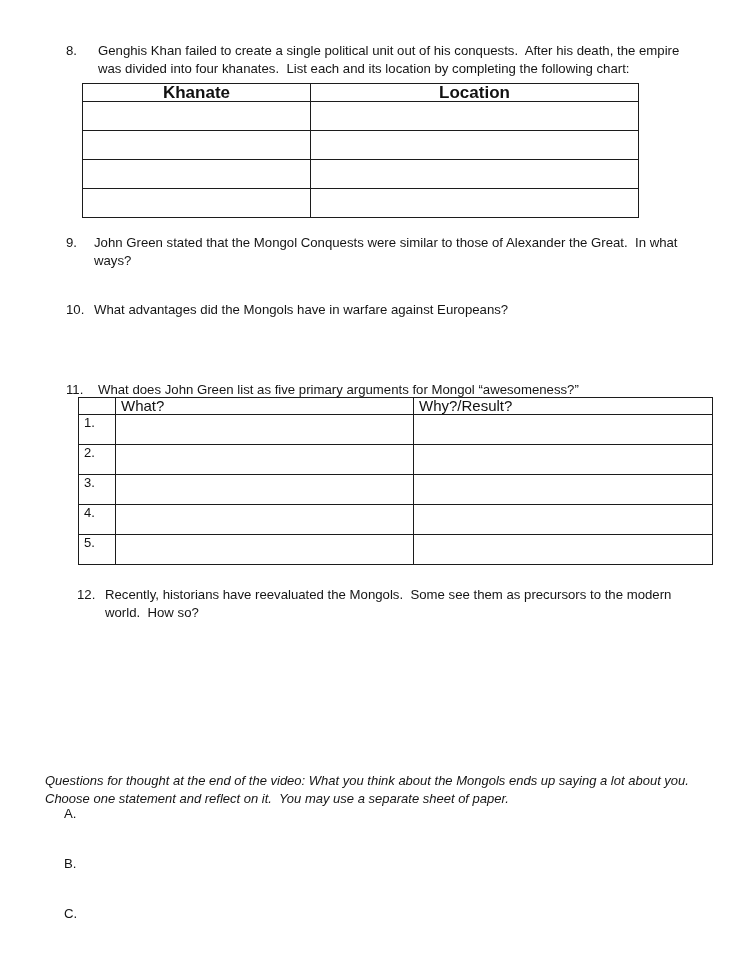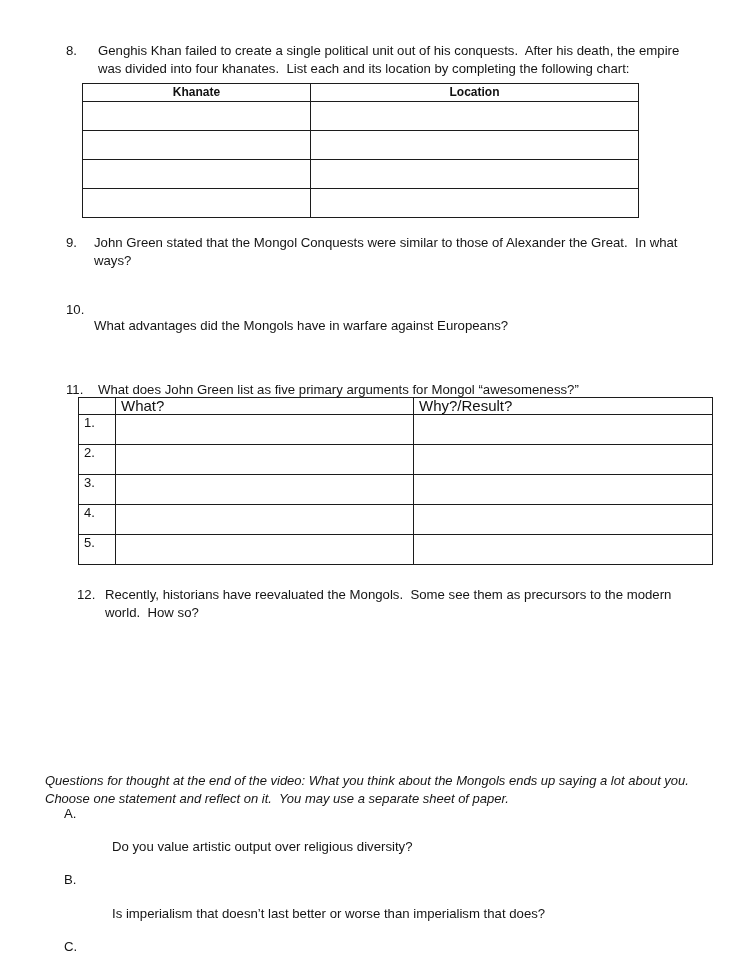--- a/index.html
+++ b/index.html
@@ -42,21 +42,21 @@
     display: block;
     white-space: pre-wrap;
   }
 
   
   #q8  { left: 66px;  top: 42px;  width: 624px; }
   #q8  .body { margin-left: 32px; }
   #q9  { left: 66px;  top: 234px; width: 624px; }
   #q9  .body { margin-left: 28px; }
   #q10 { left: 66px;  top: 301px; width: 624px; }
-  #q10 .body { margin-left: 28px; margin-top: 16px; }
+  #q10 .body { margin-left: 28px; }
   #q11 { left: 66px;  top: 381px; width: 630px; }
   #q11 .body { margin-left: 32px; }
   #q12 { left: 77px;  top: 586px; width: 624px; }
   #q12 .body { margin-left: 28px; }
   #q13 { left: 66px;  top: 650px; width: 624px; }
   #q13 .body { margin-left: 28px; }
   #q14 { left: 66px;  top: 711px; width: 630px; }
   #q14 .body { margin-left: 32px; }
 
   
@@ -78,21 +78,21 @@
 
   
   #khanate-table {
     left: 82px;
     top: 83px;
     width: 556px;
   }
   #khanate-table th {
     height: 17px;
     font-weight: bold;
-    font-size: 12px;
+    font-size: 17px;
     text-align: center;
     line-height: 17px;
   }
   #khanate-table td { height: 28px; }
 
   
   #arguments-table {
     left: 78px;
     top: 397px;
     width: 634px;
@@ -246,25 +246,23 @@
     <span class="body">Recently, historians have reevaluated the Mongols.  Some see them as precursors to the modern world.  How so?</span>
   </div>
 
 
 
   <div id="reflection">Questions for thought at the end of the video: What you think about the Mongols ends up saying a lot about you.  Choose one statement and reflect on it.  You may use a separate sheet of paper.</div>
 
   <div id="reflection-list">
     <div class="ritem">
       <span class="letter">A.</span>
-      <span>Do you value artistic output over religious diversity?</span>
     </div>
     <div class="ritem">
       <span class="letter">B.</span>
-      <span>Is imperialism that doesn’t last better or worse than imperialism that does?</span>
     </div>
     <div class="ritem">
       <span class="letter">C.</span>
       
     </div>
   </div>
 
 </div>
 
 </body></html>

